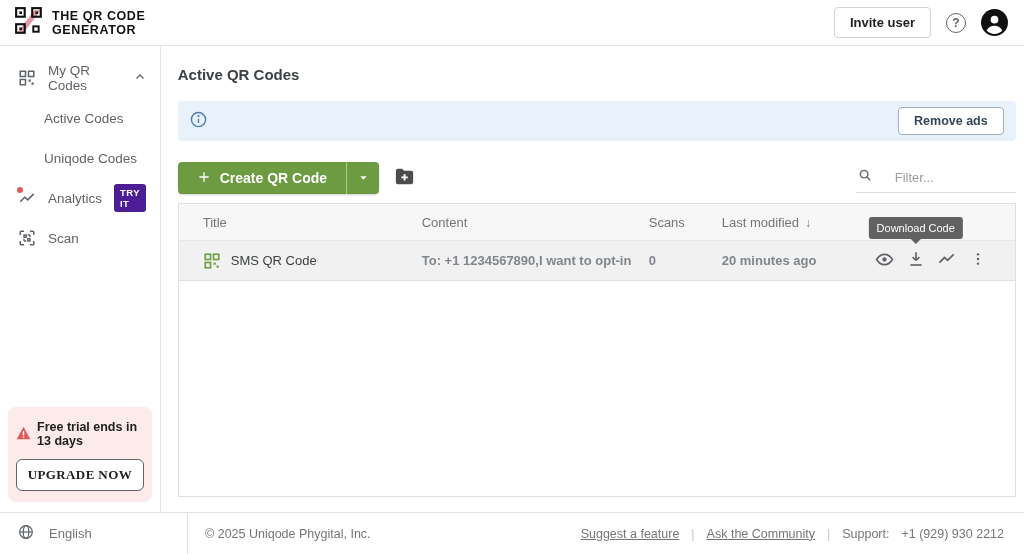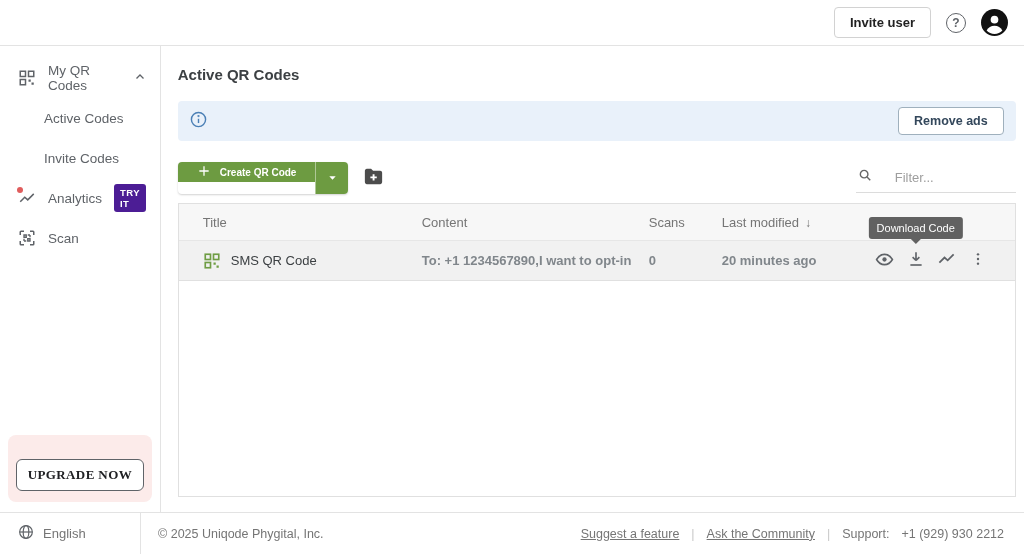--- a/index.html
+++ b/index.html
@@ -35,51 +35,71 @@
   
   .page-title { font-size:15px; font-weight:600; color:#3c4043; margin:6px 0 18px; }
   .banner { display:flex; align-items:center; gap:10px; background:#e9f1fa; border-radius:4px; padding:6px 12px; min-height:34px; }
   .banner-text { font-size:12.5px; color:#33475b; }
   .banner-text .b { font-weight:700; }
   .banner-link { text-decoration:underline; cursor:pointer; color:#33475b; }
   .btn-removeads { margin-left:auto; background:#fff; border:1px solid #9fb0bd; border-radius:4px; padding:6px 15px; font-size:12.5px; font-weight:600; color:#33475b; cursor:pointer; font-family:inherit; }
 
   .toolbar { margin-top:21px; display:flex; align-items:center; }
   .split-btn { display:flex; border-radius:4px; overflow:hidden; box-shadow:0 1px 2px rgba(0,0,0,.18); }
-  .split-main { background:#6d9b41; color:#fff; border:none; height:20px; display:flex; align-items:center; gap:9px; padding:0 19px; font-size:10px; font-weight:600; cursor:pointer; font-family:inherit;justify-content:flex-end; }
+  .split-main { background:#6d9b41; color:#fff; border:none; height:32px; display:flex; align-items:center; gap:9px; padding:0 19px; font-size:14px; font-weight:600; cursor:pointer; font-family:inherit;justify-content:flex-end; }
   .split-arrow { background:#6d9b41; border:none; border-left:1px solid rgba(255,255,255,.45); width:33px; height:32px; display:flex; align-items:center; justify-content:center; cursor:pointer; color:#fff; }
   .btn-folder { margin-left:15px; background:none; border:none; cursor:pointer; color:#4c4c4c; display:flex; }
   .filter { margin-left:auto; width:160px; display:flex; align-items:center; gap:7px; border-bottom:1px solid #dcdcdc; padding:5px 2px 6px; }
   .filter input { border:none; outline:none; width:120px; font-size:13px; font-family:inherit; color:#3c4043; background:transparent;padding-left:16px; }
   .filter input::placeholder { color:#9e9e9e; }
 
   .card { margin-top:9px; border:1px solid #e0e0e0; height:294px; background:#fff; }
   .tgrid { display:grid; grid-template-columns:219px 227px 73px 150px 1fr; align-items:center; padding:0 24px; }
   .thead { height:37px; background:#f7f7f7; border-bottom:1px solid #e6e6e6; color:#757575; font-size:13px; }
   .trow { height:40px; background:#f1f1f1; border-bottom:1px solid #e0e0e0; font-size:13px; cursor:pointer; }
   .cell-title { display:flex; align-items:center; gap:10px; color:#3c4043; }
   .muted { color:#80868b;font-weight:bold; }
   .sort { margin-left:6px; font-size:12px; }
   .actions { display:flex; align-items:center; justify-content:flex-end; gap:5px; }
   .icon-btn { background:none; border:none; cursor:pointer; color:#5f6368; width:26px; height:26px; display:flex; align-items:center; justify-content:center; position:relative; }
   .tooltip { position:absolute; bottom:calc(100% + 9px); left:50%; transform:translateX(-50%); background:#616161; color:#fff; font-size:11px; padding:5px 8px; border-radius:3px; white-space:nowrap; z-index:5; }
   .tooltip::after { content:""; position:absolute; top:100%; left:50%; transform:translateX(-50%); border:5px solid transparent; border-top-color:#616161; }
 
   
   .ftr { height:42px; border-top:1px solid #e3e3e3; display:flex; align-items:stretch; font-size:12.5px; color:#757575; }
-  .ftr-left { width:141px; border-right:1px solid #e3e3e3; display:flex; align-items:center; gap:9px; padding-left:18px; cursor:pointer; font-size:13px; }
+  .ftr-left { width:188px; border-right:1px solid #e3e3e3; display:flex; align-items:center; gap:15px; padding-left:18px; cursor:pointer; font-size:13px; }
   .ftr-main { flex:1; display:flex; align-items:center; padding:0 20px 0 17px; }
   .ftr-links { margin-left:auto; display:flex; align-items:center; gap:12px; }
   .ftr-link { text-decoration:underline; cursor:pointer; color:#757575; }
   .vdiv { color:#c9c9c9; }
 </style>
 </head>
 <body>
 
 <header class="hdr">
+  <div class="logo">
+    <span>
+      <svg width="30" height="30" viewBox="0 0 28 28">
+        <polygon points="3,25 19,4 25,4 9,25" fill="#e59aa4"></polygon>
+        <g fill="none" stroke="#111" stroke-width="2">
+          <rect x="2" y="2" width="8" height="8"></rect>
+            <rect x="17" y="2" width="8" height="8"></rect>
+            <rect x="2" y="17" width="8" height="8"></rect>
+        </g>
+        <rect x="5" y="5" width="2.5" height="2.5" fill="#111"></rect>
+        <rect x="20" y="5" width="2.5" height="2.5" fill="#111"></rect>
+        <rect x="5" y="20" width="2.5" height="2.5" fill="#111"></rect>
+        <rect x="18" y="19" width="5" height="5" fill="none" stroke="#111" stroke-width="1.8"></rect>
+      </svg>
+    </span>
+    <span class="logo-text">
+      <div>THE QR CODE</div>
+      <div>GENERATOR</div>
+    </span>
+  </div>
   <div class="hdr-right">
     <button class="btn-invite">Invite user</button>
     <span class="help">?</span>
     <span class="avatar">
       <svg width="27" height="27" viewBox="0 0 24 24" fill="#fff">
           <circle cx="12" cy="9.5" r="3.4"></circle>
           <path d="M5 19.2c1.3-3 4-4.4 7-4.4s5.7 1.4 7 4.4c-1.8 2-4.3 3-7 3s-5.2-1-7-3z"></path>
         </svg>
     </span>
   </div>
@@ -101,21 +121,21 @@
       <span class="chev">
         <svg width="12" height="12" viewBox="0 0 24 24" fill="none" stroke="currentColor" stroke-width="2.6">
             <polyline points="5,15 12,8 19,15"></polyline>
           </svg>
       </span>
     </div>
     <div class="nav-item nav-sub">
       <span>Active Codes</span>
     </div>
     <div class="nav-item nav-sub">
-      <span>Invite Codes</span>
+      <span>Uniqode Codes</span>
     </div>
     <div class="nav-item">
       <span class="icn">
         <span class="red-dot"></span>
         <svg width="18" height="18" viewBox="0 0 24 24" fill="none" stroke="currentColor" stroke-width="2">
             <polyline points="3,17 9,11 13,14.5 21,6.5"></polyline>
           </svg>
       </span>
       <span>Analytics</span>
       <span class="badge-tryit">TRY IT</span>
@@ -124,20 +144,30 @@
       <span class="icn">
         <svg width="18" height="18" viewBox="0 0 24 24" fill="none" stroke="currentColor" stroke-width="2">
           <path d="M3 8V4a1 1 0 0 1 1-1h4M16 3h4a1 1 0 0 1 1 1v4M21 16v4a1 1 0 0 1-1 1h-4M8 21H4a1 1 0 0 1-1-1v-4"></path>
           <path d="M8 8h3v3H8zM13 8h3M16 8v3M8 13v3M8 16h3M13 13h3v3h-3z" stroke-width="1.8"></path>
         </svg>
       </span>
       <span>Scan</span>
     </div>
 
     <div class="trial-box">
+      <div class="trial-warn">
+        <span>
+          <svg width="15" height="14" viewBox="0 0 24 22">
+              <path d="M12 1 23 21H1z" fill="#e05c5c"></path>
+              <rect x="10.9" y="8" width="2.2" height="7" fill="#fff"></rect>
+              <rect x="10.9" y="16.5" width="2.2" height="2.2" fill="#fff"></rect>
+            </svg>
+        </span>
+        <span>Free trial ends in 13 days</span>
+      </div>
       <button class="btn-upgrade">UPGRADE NOW</button>
     </div>
   </aside>
 
   <main class="main">
     <h1 class="page-title">Active QR Codes</h1>
 
     <div class="banner">
       <span>
         <svg width="17" height="17" viewBox="0 0 24 24" fill="none" stroke="#4a7fb5" stroke-width="2">

